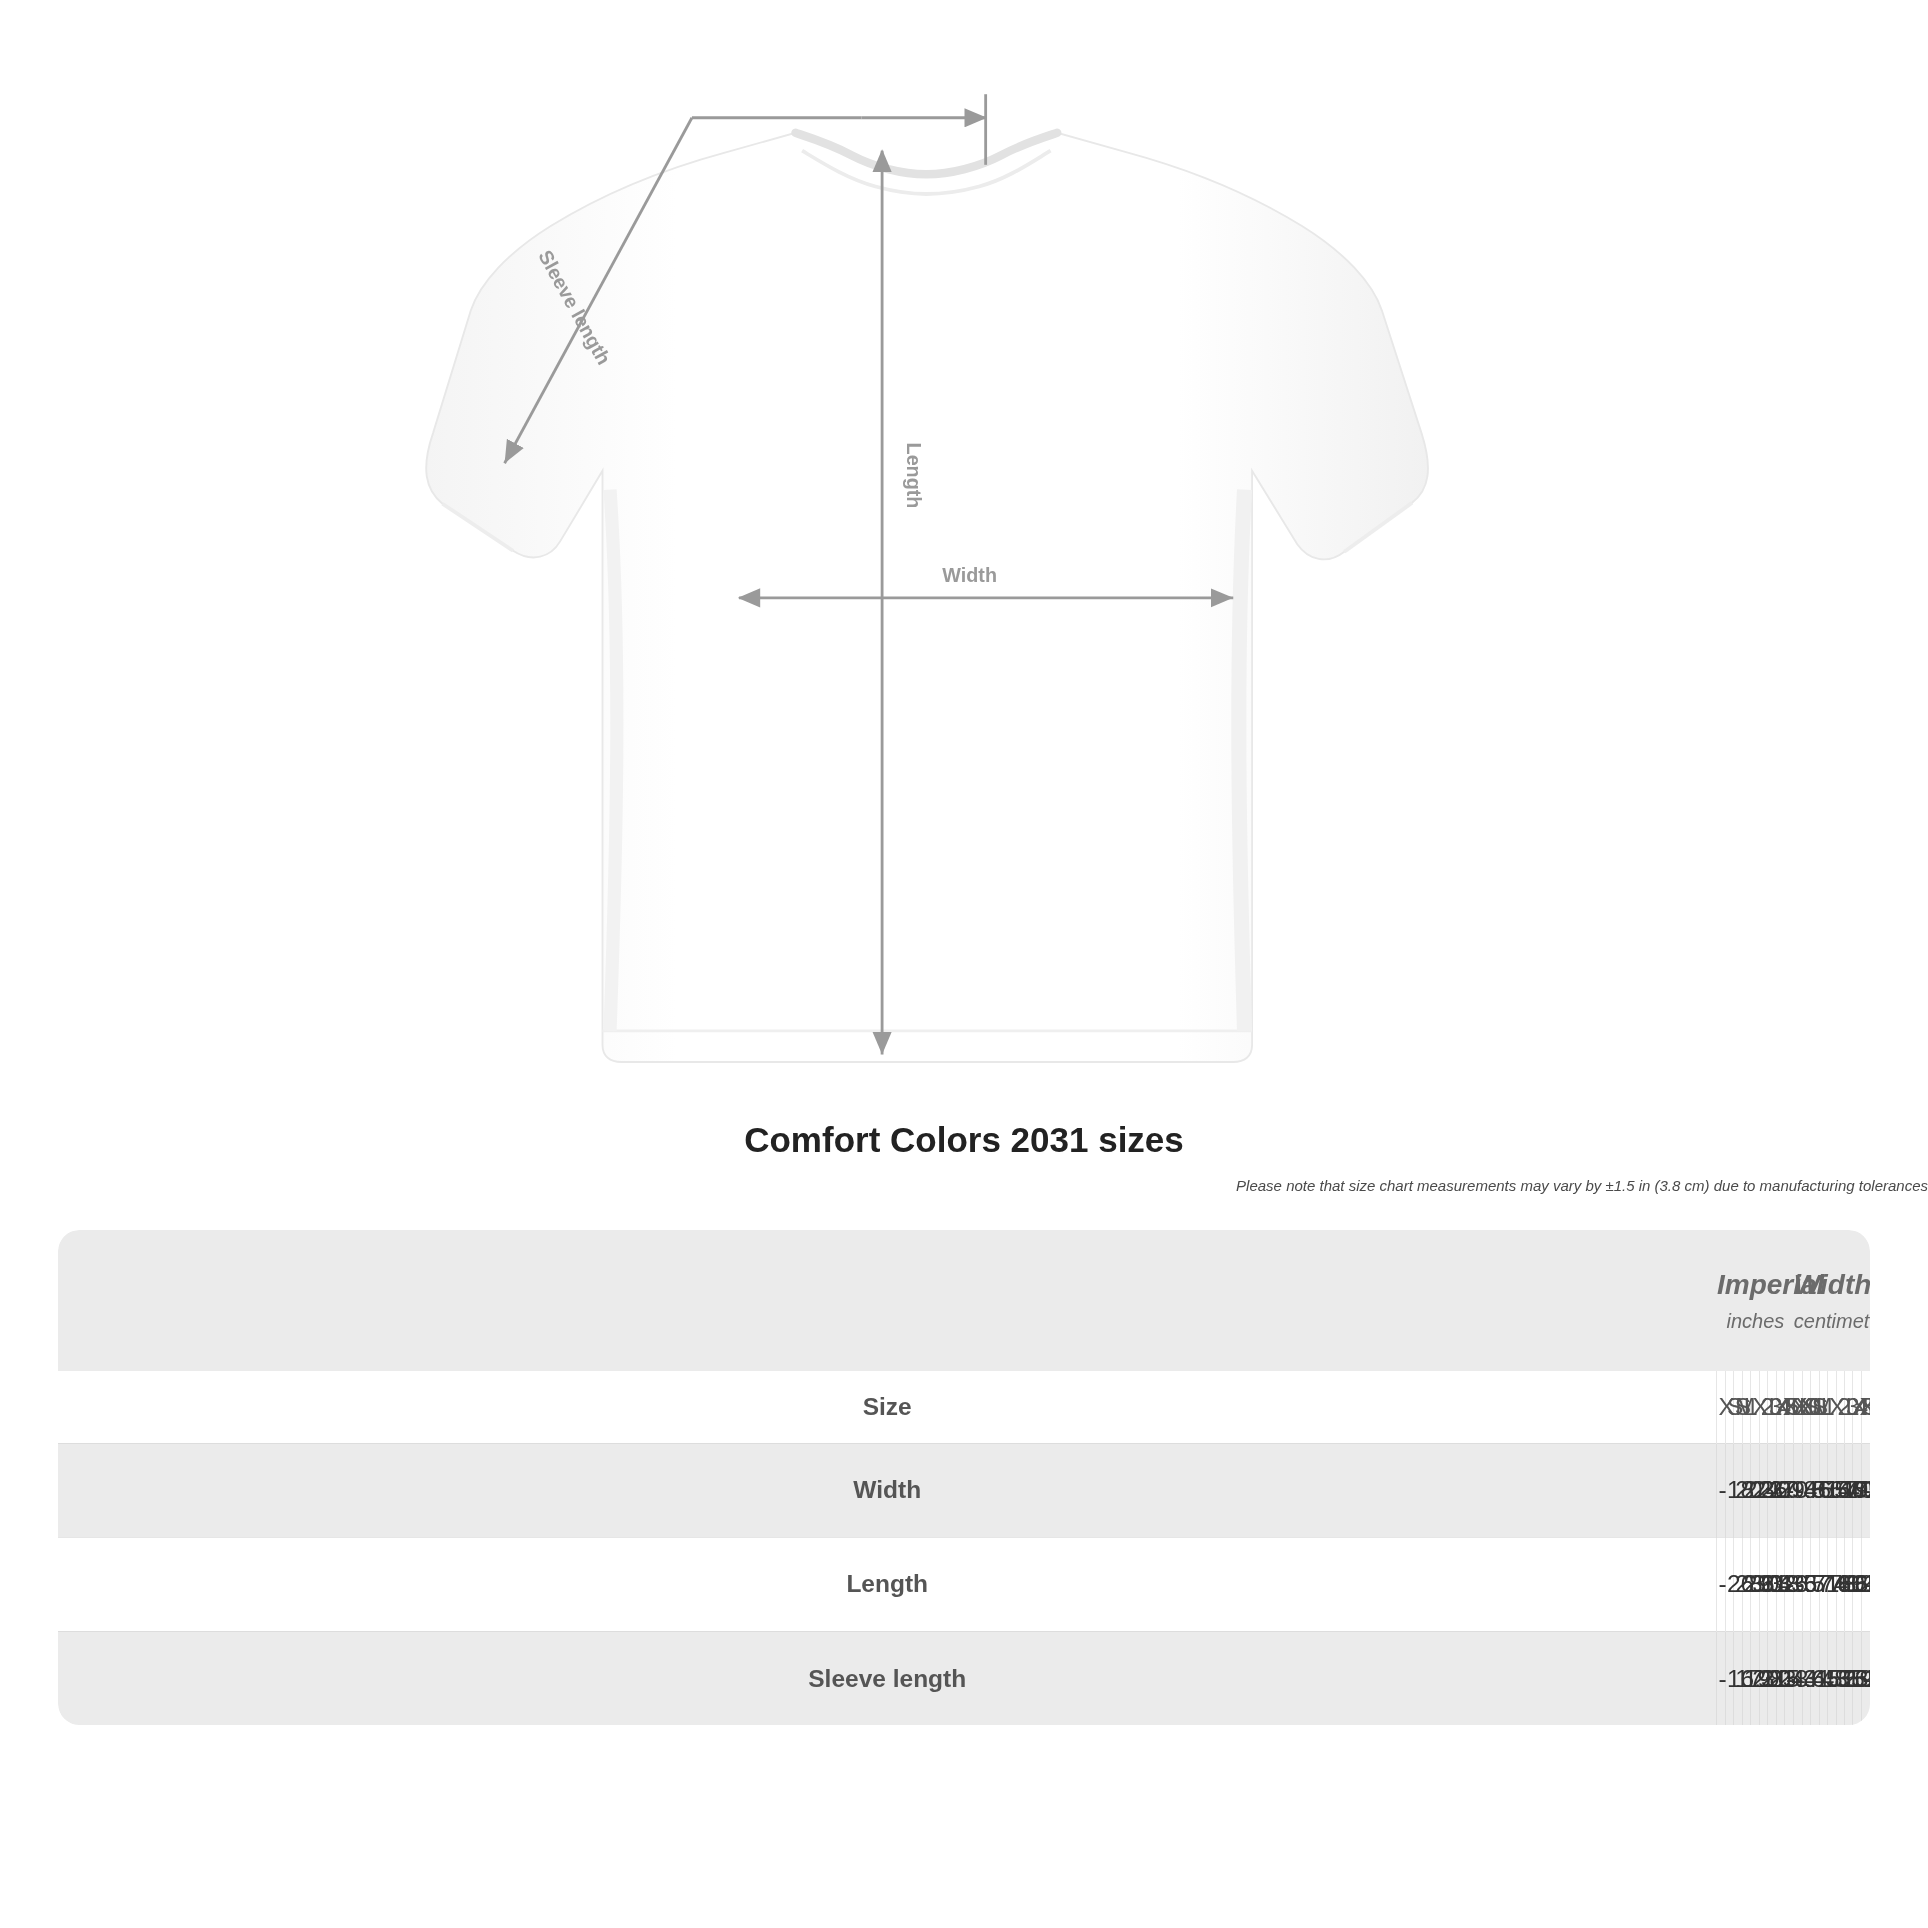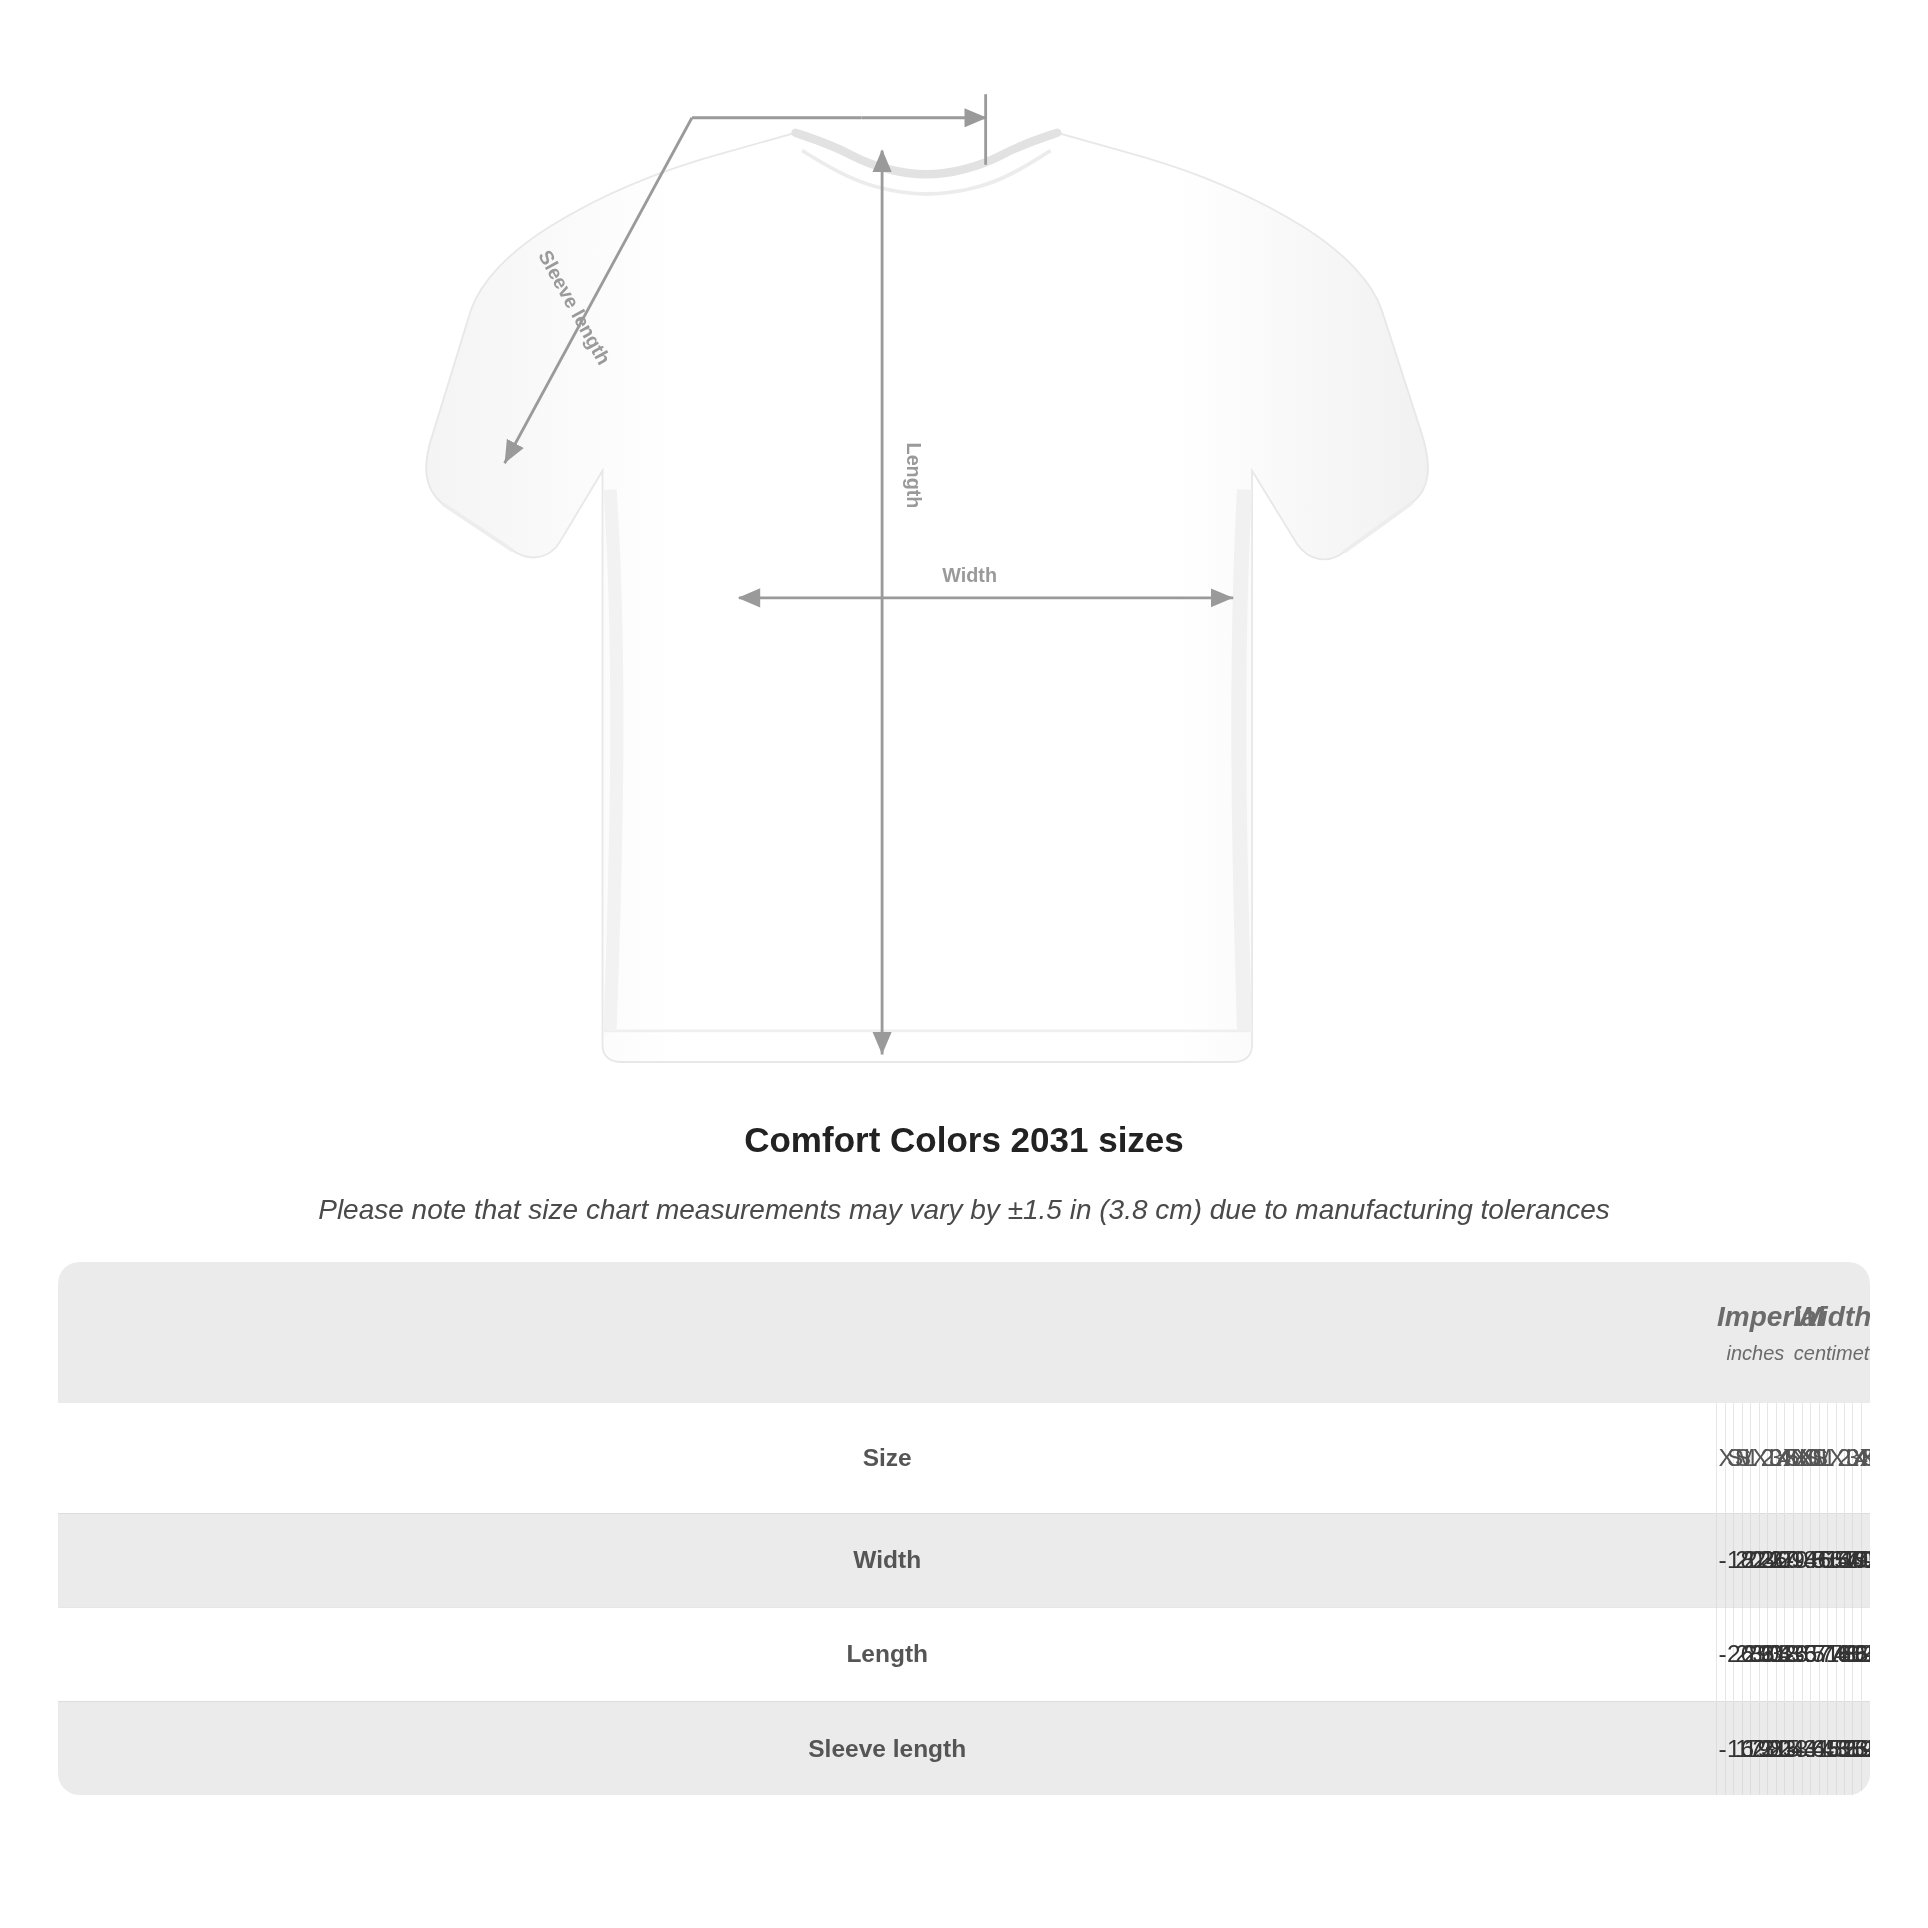--- a/index.html
+++ b/index.html
@@ -29,24 +29,25 @@
     text-align: center;
     margin-top: 9.4px;
   }
   .chart-title {
     font-size: 35px;
     font-weight: bold;
     color: #222222;
     letter-spacing: 0px;
   }
   .chart-note {
-    font-size: 28px;
+    font-size: 15px;
     font-style: italic;
     color: #4a4a4a;
-    margin-top: 34px;
+    margin-top: 17px;
+    text-align: right;
   }
 
   
   .table-wrap {
     margin: 36px 58px 0 58px;
     width: 1812px;
     border-radius: 21px;
     overflow: hidden;
     background: #ffffff;
   }
@@ -74,21 +75,21 @@
   }
   .unit-sub {
     font-size: 20px;
     font-style: italic;
     color: #6b6b6b;
     margin-top: 9.4px;
   }
   
   .head-row td {
     background: #ffffff;
-    height: 110px;
+    height: 72px;
     font-size: 24.5px;
     font-weight: bold;
     color: #555555;
     border-right: 0.9px solid #e6e6e6;
   }
   .head-row td:last-child { border-right: none; }
   .head-row td.rowlabel {
     font-size: 24.5px;
     font-weight: bold;
     color: #555555;

